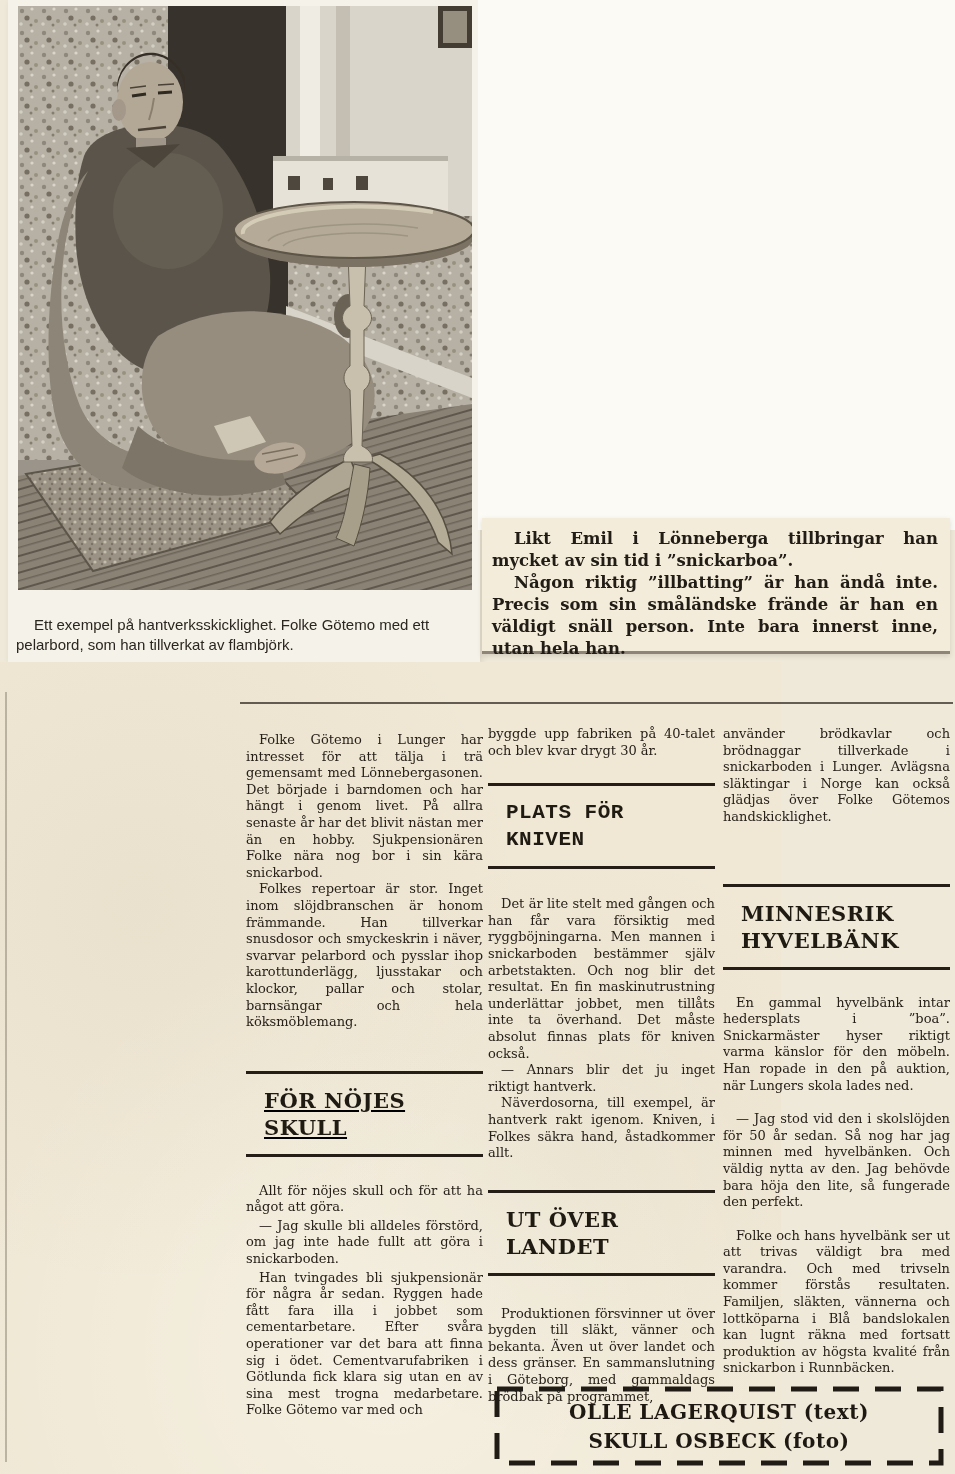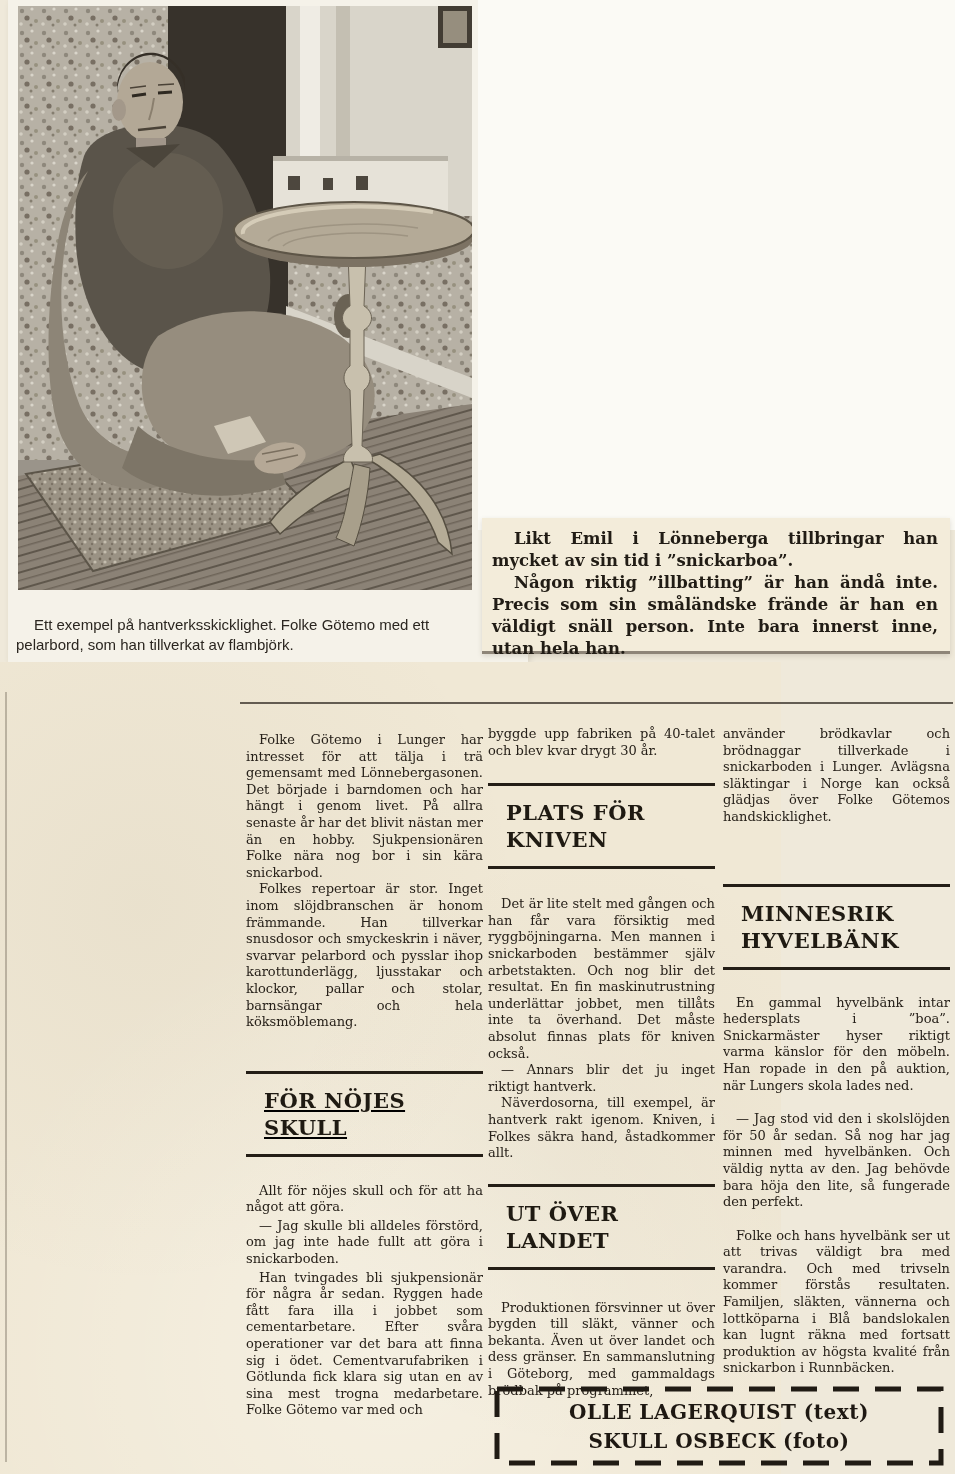--- a/index.html
+++ b/index.html
@@ -1,20 +1,20 @@
 <!DOCTYPE html>
 <html lang="sv"><head>
 <meta charset="utf-8">
 <style>
   html,body{margin:0;padding:0;background:#cfc9bb;}
   .scan{position:relative;width:955px;height:1474px;margin:0 auto;background:#efe9da;
         overflow:hidden;font-family:"DejaVu Serif",serif;}
   
   .photo-clip{position:absolute;left:8px;top:0;width:472px;height:662px;background:#f5f2e9;
-              box-shadow:2px 2px 6px rgba(60,50,35,.12);padding-left:48px;}
+              box-shadow:2px 2px 6px rgba(60,50,35,.12);}
   .photo-frame{position:absolute;left:10px;top:6px;width:454px;height:584px;background:#9a948a;overflow:hidden;}
   .photo-frame svg{display:block;}
   .photo-caption{position:absolute;left:4px;top:600px;width:458px;padding:0 4px;
                  font-family:"Liberation Sans",sans-serif;font-size:15px;line-height:20px;
                  color:#2b2620;text-indent:18px;text-align:left;}
   
   .white-top{position:absolute;left:478px;top:0;width:477px;height:530px;background:#fbfaf5;}
   .intro-clip{position:absolute;left:482px;top:518px;width:468px;height:136px;background:#f3ecda;
               box-sizing:border-box;padding:10px 12px 0 10px;
               border-bottom:3px solid rgba(58,50,40,.55);box-shadow:0 2px 5px rgba(60,50,35,.15);}
@@ -34,23 +34,23 @@
   .col1{left:246px;top:70px;width:237px;}
   .col2{left:488px;top:64px;width:227px;}
   .col3{left:723px;top:64px;width:227px;}
   .hblock{margin:0;}
   .hrule{height:3px;background:#241e16;}
   .hblock h2{font-size:21px;line-height:27px;font-weight:bold;letter-spacing:.5px;
              margin:13px 0 13px 18px;max-width:180px;color:#1f1a12;}
   .col1 .hblock{margin-top:40px;text-decoration:underline;}
   .col1 .after-h{margin-top:26px;}
   .col1 .p-follow{margin-top:2px;}
-  .col2 .hb1{margin-top:24px;}
+  .col2 .hb1{margin-top:24px;font-family:Liberation Mono, monospace;}
   .col2 .after-h1{margin-top:27px;}
-  .col2 .hb2{margin-top:22px;}
+  .col2 .hb2{margin-top:28px;}
   .col2 .after-h2{margin-top:30px;}
   .col3 .hblock{margin-top:58px;}
   .col3 .after-h{margin-top:25px;}
   .col3 .p-gap{margin-top:17px;}
   
   .credit-box{position:absolute;left:492px;top:722px;width:454px;height:84px;}
   .credit-box svg{position:absolute;inset:0;}
   .credit-text{position:absolute;inset:0;display:flex;flex-direction:column;justify-content:center;
                align-items:center;gap:3px;font-weight:bold;font-size:20px;line-height:26px;
                letter-spacing:.5px;color:#1e1812;}

